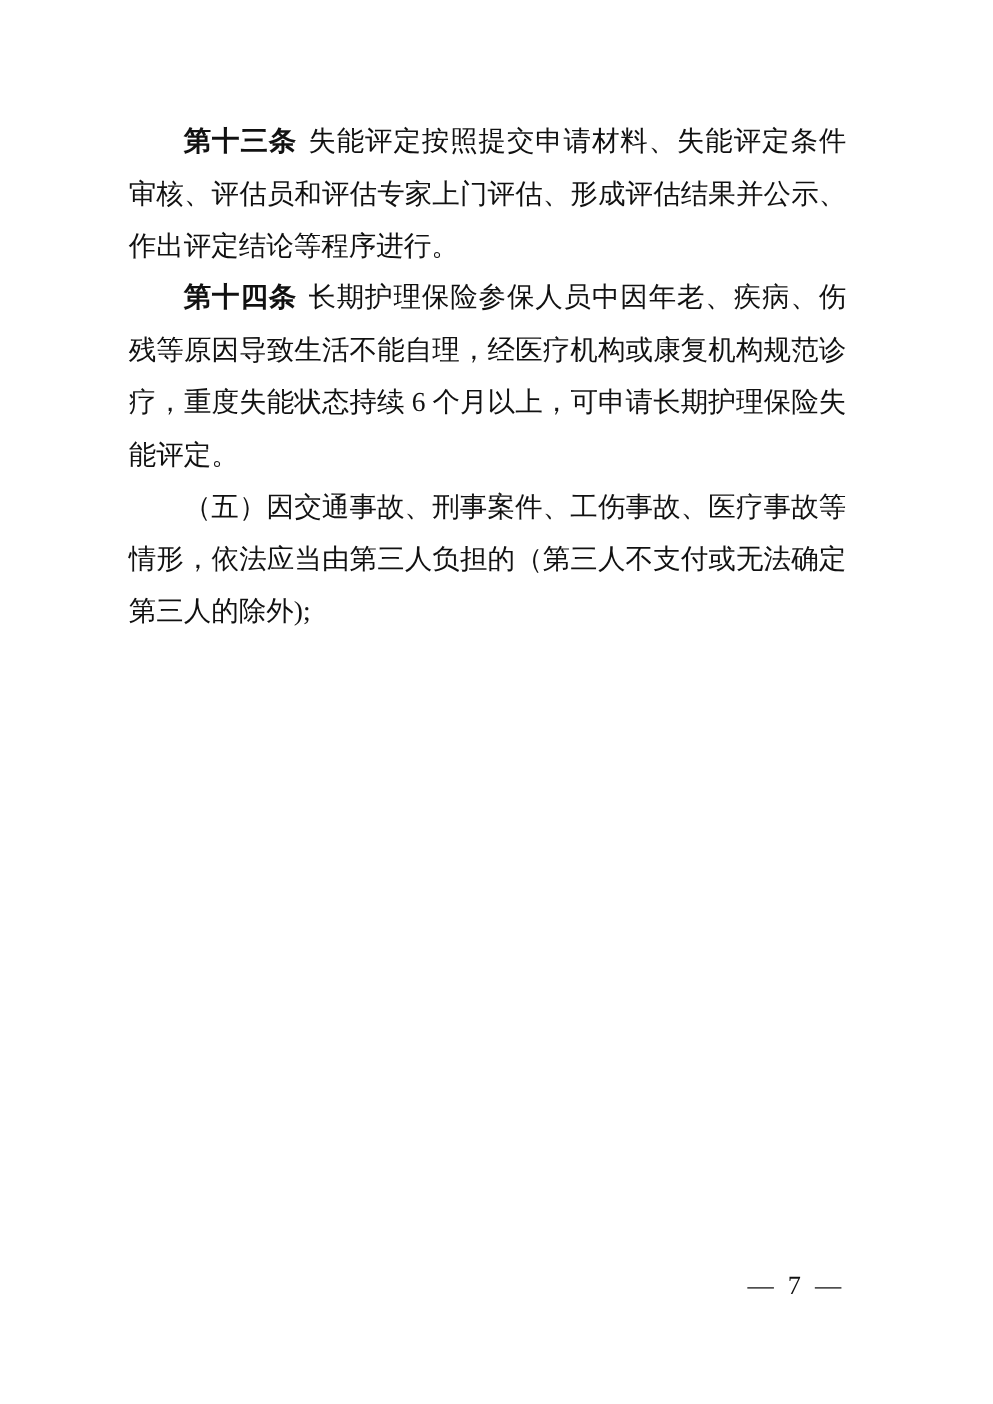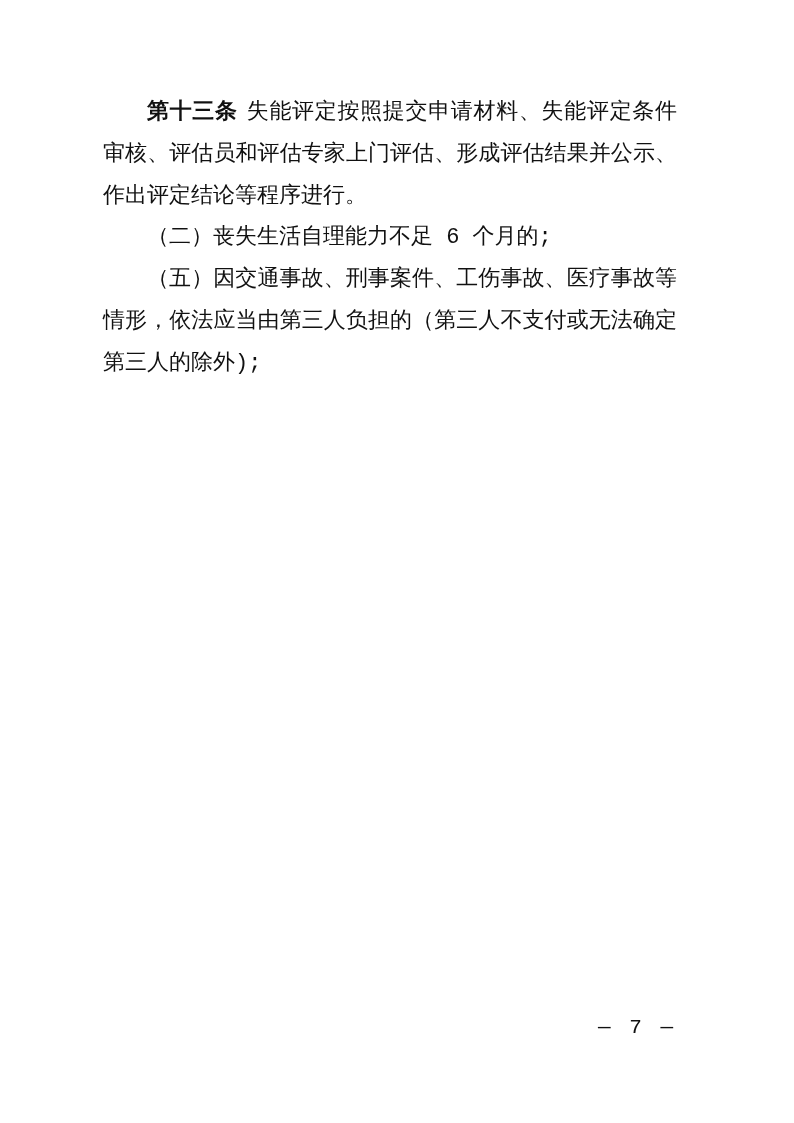--- a/index.html
+++ b/index.html
@@ -6,21 +6,21 @@
     margin: 0;
     padding: 0;
     background: #ffffff;
   }
   .sheet {
     position: relative;
     width: 794px;
     height: 1123px;
     background: #ffffff;
     overflow: hidden;
-    font-family: Liberation Mono, monospace;
+    font-family: Liberation Serif, serif;
     color: #111111;
   }
   .body-text {
     position: absolute;
     left: 103px;
     top: 92px;
     width: 574px;
   }
   .body-text p {
     margin: 0;
@@ -48,24 +48,24 @@
 </style>
 </head>
 <body>
 
 <div class="sheet">
 
   <div class="body-text">
 
     <p><b class="lead">第十三条</b><span>失能评定按照提交申请材料、失能评定条件审核、评估员和评估专家上门评估、形成评估结果并公示、作出评定结论等程序进行。</span></p>
 
+    <p><b class="lead">第十四条</b><span>长期护理保险参保人员中因年老、疾病、伤残等原因导致生活不能自理，经医疗机构或康复机构规范诊疗，重度失能状态持续 6 个月以上，可申请长期护理保险失能评定。</span></p>
 
 
 
-    <p><span>（二）丧失生活自理能力不足 6 个月的;</span></p>
 
 
 
     <p><span>（五）因交通事故、刑事案件、工伤事故、医疗事故等情形，依法应当由第三人负担的（第三人不支付或无法确定第三人的除外);</span></p>
 
 
 
   </div>
 
   <div class="page-number">— 7 —</div>

